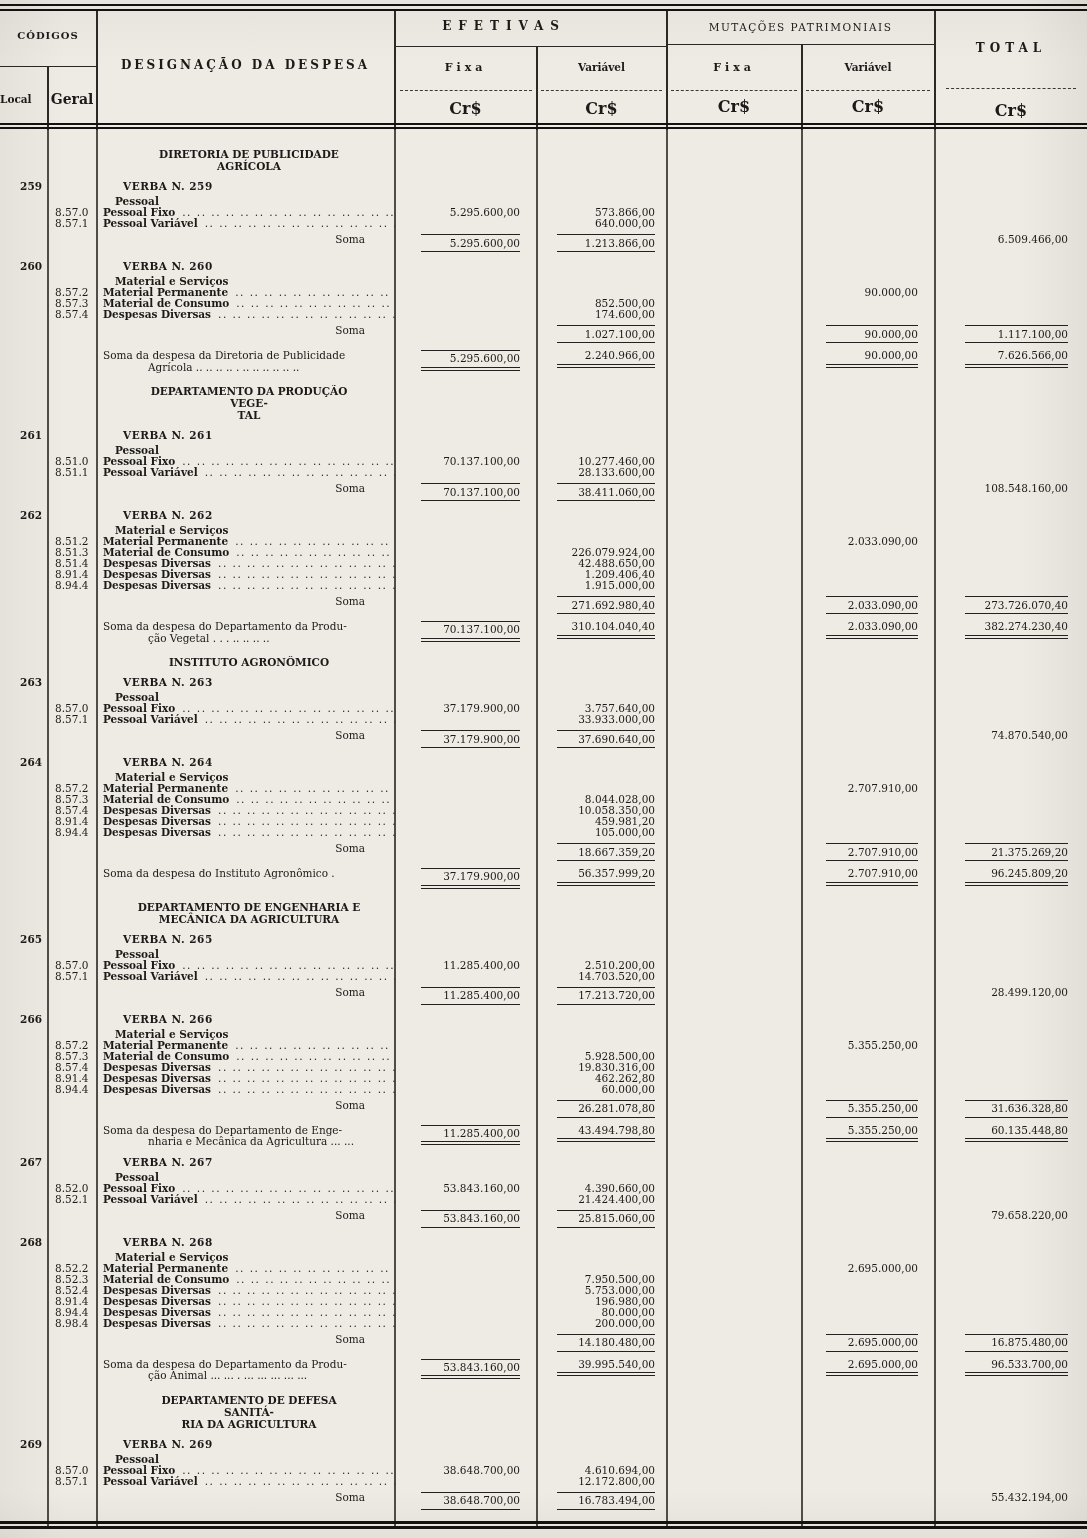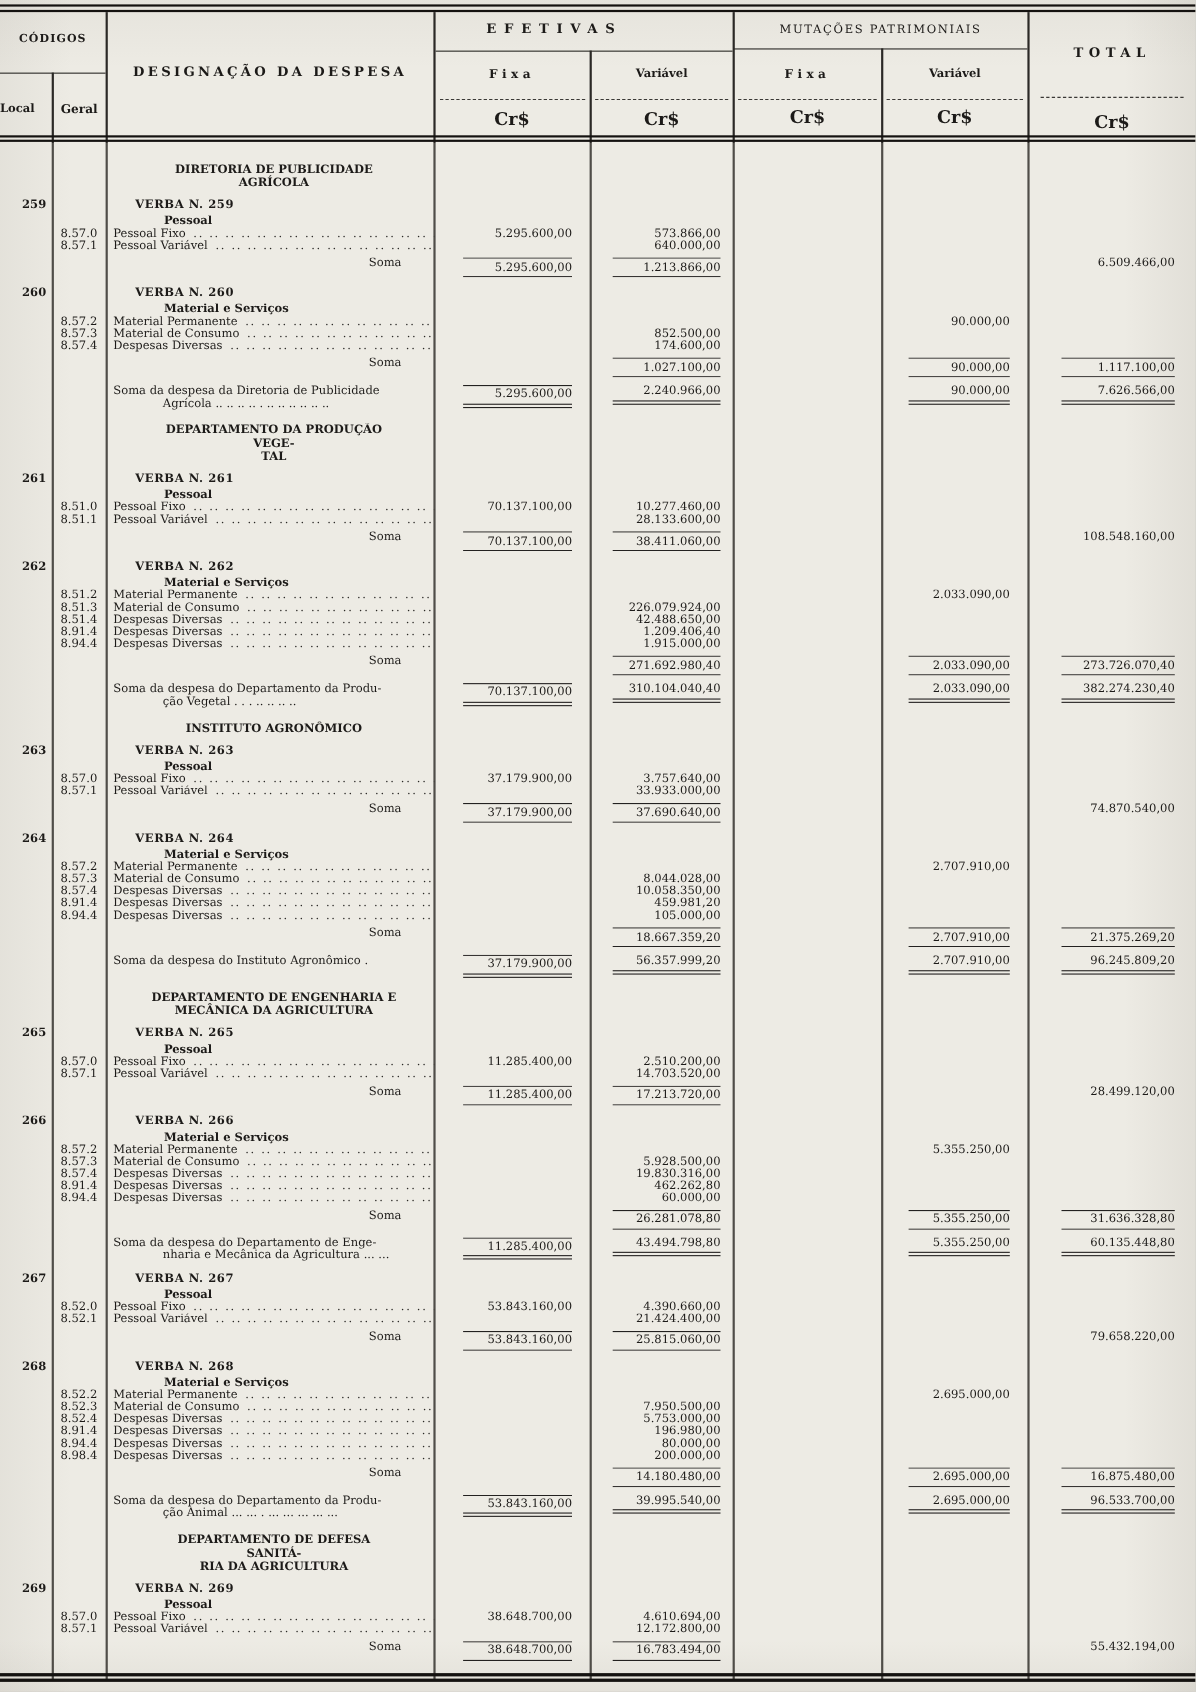--- a/index.html
+++ b/index.html
@@ -32,23 +32,23 @@
   .fixa{padding-left:26px;padding-right:17px;}
   .varia{padding-left:20px;padding-right:12px;}
   .mfixa{padding-left:20px;padding-right:16px;}
   .mvar{padding-left:24px;padding-right:17px;}
   .total{padding-left:30px;padding-right:19px;}
   .section{margin-top:12px;font-weight:bold;line-height:12px;}
   .section .desig{text-align:center;padding:0 34px 0 40px;}
   .verba{margin-top:9px;font-weight:bold;}
   .verba .desig{padding-left:26px;letter-spacing:.5px;}
   .cat{margin-top:4px;font-weight:bold;}
-  .cat .desig{padding-left:18px;margin-left:34px;}
+  .cat .desig{padding-left:18px;}
   .item .desig{display:flex;}
-  .item .lbl{white-space:nowrap;}
+  .item .lbl{white-space:nowrap;font-weight:bold;}
   .leader{flex:1;overflow:hidden;white-space:nowrap;color:#2a2825;letter-spacing:1.5px;padding-left:7px;}
   .soma_p,.soma_m{margin:5px 0 2px;}
   .soma_p .desig,.soma_m .desig{text-align:right;padding-right:30px;}
   .somadept{margin-top:7px;line-height:11.5px;}
   .somadept .l2{padding-left:45px;}
   .ruled{border-top:1.6px solid #232120;border-bottom:1.6px solid #232120;padding:2.5px 0;}
   .dbl{border-bottom:4px double #232120;padding-bottom:2px;}
   .topline{border-top:1.6px solid #232120;padding-top:2px;}
   #botbar{position:absolute;top:1521px;left:0;width:1087px;border-top:8px double #141210;}
 </style>
@@ -73,21 +73,21 @@
     <div class="hline" style="left:667px;width:267px;top:44px"></div>
     <div class="hdash" style="left:400px;width:132px;top:90px"></div>
     <div class="hdash" style="left:541px;width:121px;top:90px"></div>
     <div class="hdash" style="left:671px;width:126px;top:90px"></div>
     <div class="hdash" style="left:806px;width:124px;top:90px"></div>
     <div class="hdash" style="left:946px;width:130px;top:88px"></div>
     <div class="bar" style="top:123px;border-top-width:6px"></div>
 
     <div class="hlbl" style="left:0;width:96px;top:30px;font-size:10px;letter-spacing:1px">CÓDIGOS</div>
     <div class="hlbl" style="left:0;width:27px;top:94px;font-size:10.5px">Local</div>
-    <div class="hlbl" style="left:48px;width:48px;top:94px;font-size:11px">Geral</div>
+    <div class="hlbl" style="left:48px;width:48px;top:94px;font-size:14px">Geral</div>
     <div class="hlbl" style="left:97px;width:297px;top:60px;font-size:12px;letter-spacing:3px">DESIGNAÇÃO DA DESPESA</div>
     <div class="hlbl" style="left:395px;width:218px;top:21px;font-size:12px;letter-spacing:7px">EFETIVAS</div>
     <div class="hlbl" style="left:667px;width:267px;top:22px;font-size:10.5px;letter-spacing:1.5px;font-weight:normal">MUTAÇÕES PATRIMONIAIS</div>
     <div class="hlbl" style="left:935px;width:152px;top:43px;font-size:12px;letter-spacing:5px">TOTAL</div>
     <div class="hlbl" style="left:395px;width:141px;top:62px;font-size:11px;letter-spacing:4px">Fixa</div>
     <div class="hlbl" style="left:537px;width:129px;top:62px;font-size:10.5px">Variável</div>
     <div class="hlbl" style="left:667px;width:134px;top:62px;font-size:11px;letter-spacing:4px">Fixa</div>
     <div class="hlbl" style="left:802px;width:132px;top:62px;font-size:10.5px">Variável</div>
     <div class="crs" style="left:395px;width:141px;top:103px">Cr$</div>
     <div class="crs" style="left:537px;width:129px;top:103px">Cr$</div>

